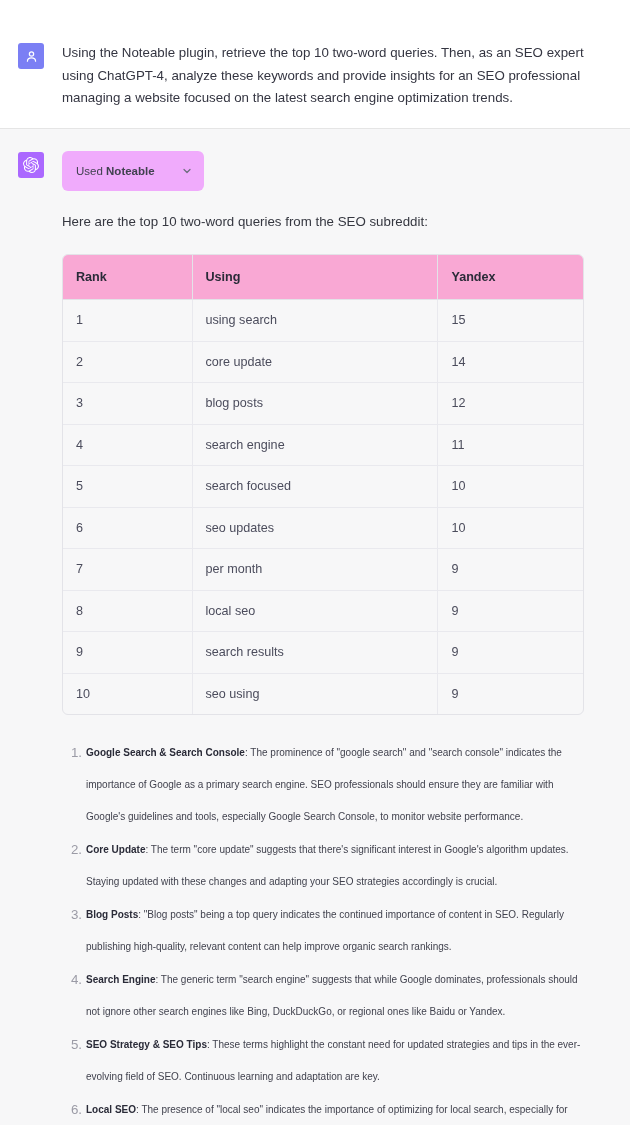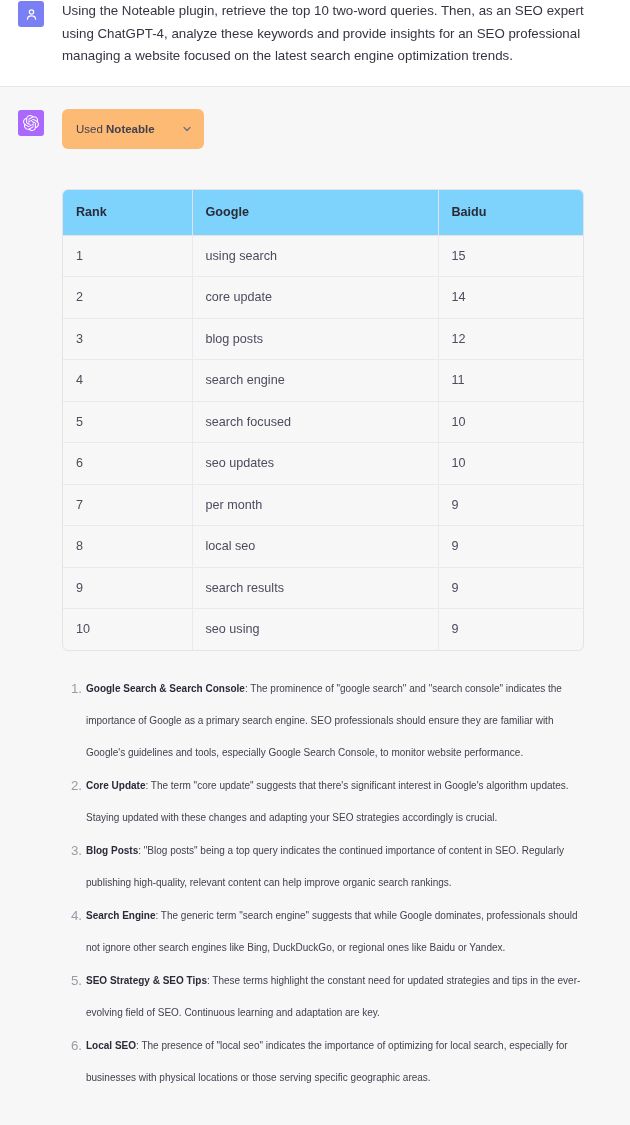--- a/index.html
+++ b/index.html
@@ -23,20 +23,21 @@
     width: 630px;
     display: flex;
     padding: 20px 40px 20px 18px;
     align-items: flex-start;
   }
   .msg-user {
     background: #ffffff;
     border-bottom: 1px solid #e5e5e5;
     padding-top: 0;
     padding-bottom: 18px;
+    margin-top: 42px;
   }
   .msg-assistant {
     background: #f7f7f8;
     padding-top: 22px;
     padding-bottom: 30px;
   }
 
   .avatar {
     width: 26px;
     height: 26px;
@@ -61,21 +62,21 @@
   }
   .msg-user .msg-body { color: #343541; }
 
   .msg-body p { margin: 0; }
 
   
   .plugin-chip {
     display: inline-flex;
     align-items: center;
     gap: 26px;
-    background: #fdba74;
+    background: #f0abfc;
     border-radius: 6px;
     padding: 9px 11px 9px 14px;
     font-size: 11.5px;
     color: #40414f;
     cursor: pointer;
     user-select: none;
     margin-bottom: 20px;
   }
   .plugin-chip .lbl-strong { font-weight: 700; }
   .plugin-chip .chev { display: flex; align-items: center; color: #6b6c7b; }
@@ -95,21 +96,21 @@
     border: 1px solid #e3e3e8;
     border-radius: 6px;
     overflow: hidden;
     background: transparent;
   }
   table.data-tbl th {
     text-align: left;
     font-weight: 700;
     color: #2a2b38;
     padding: 11px 0 11px 13px;
-    background: #7dd3fc;
+    background: #f9a8d4;
     border-bottom: 1px solid #e3e3e8;
     border-right: 1px solid #e3e3e8;
     font-size: 12.6px;
   }
   table.data-tbl th:last-child { border-right: none; }
   table.data-tbl td {
     padding: 9px 0 9px 13px;
     color: #4b4c5c;
     border-bottom: 1px solid #e9e9ee;
     border-right: 1px solid #e9e9ee;
@@ -191,29 +192,30 @@
           <span class="lbl-strong">Noteable</span>
         </span>
         <span class="chev">
           <svg width="12" height="12" viewBox="0 0 24 24" fill="none" stroke="currentColor" stroke-width="2.4" stroke-linecap="round" stroke-linejoin="round">
             <polyline points="6 9 12 15 18 9"></polyline>
           </svg>
         </span>
       </div>
 
       
+      <p class="intro-line">Here are the top 10 two-word queries from the SEO subreddit:</p>
 
       
       <div class="tbl-wrap">
         <table class="data-tbl">
           <thead>
             <tr>
               <th class="col-rank">Rank</th>
-              <th class="col-query">Google</th>
-              <th class="col-count">Baidu</th>
+              <th class="col-query">Using</th>
+              <th class="col-count">Yandex</th>
             </tr>
           </thead>
           <tbody id="tbl-body">
               <tr>
                 <td class="col-rank">1</td>
                 <td class="col-query">using search</td>
                 <td class="col-count">15</td>
               </tr>
               <tr>
                 <td class="col-rank">2</td>

